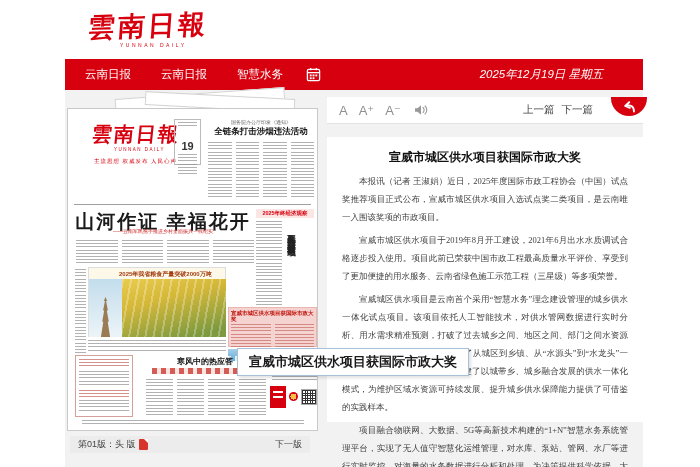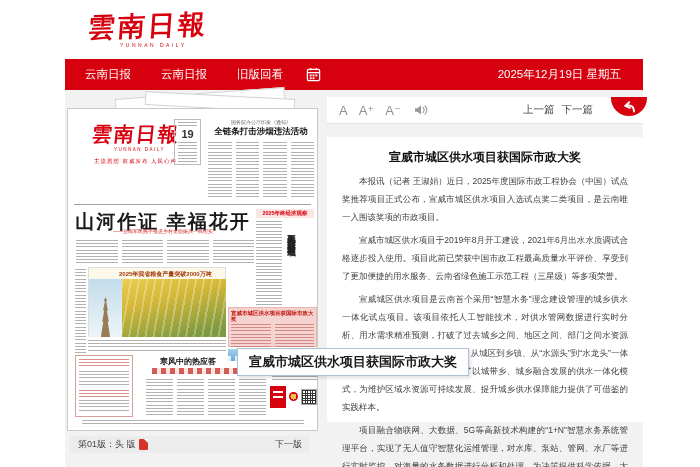--- a/index.html
+++ b/index.html
@@ -10,42 +10,42 @@
   
   .logo { position:absolute; left:88px; top:8px; color:#d7000f; cursor:pointer; }
   .logo-main { font-family:"DejaVu Serif","Liberation Serif",serif; font-weight:bold; font-size:27px;
                letter-spacing:3px; transform:skewX(-6deg) rotate(-2deg); display:inline-block; }
   .logo-sub { display:block; font-size:5px; letter-spacing:2.5px; color:#d7000f; margin:-2px 0 0 32px; }
 
   .navbar { position:absolute; left:65px; top:59px; width:578px; height:31px; background:#d7000f;
             display:flex; align-items:center; padding-left:5px; color:#fff; font-size:11.5px; }
   .nav-item { padding:0 15px; height:31px; line-height:31px; cursor:pointer; white-space:nowrap; }
   .nav-cal { margin-left:8px; display:flex; align-items:center; }
-  .nav-date { margin-left:auto; margin-right:22px; white-space:nowrap; }
+  .nav-date { margin-left:auto; margin-right:40px; white-space:nowrap;font-style:italic; }
 
   
   .band { position:absolute; left:65px; top:90px; width:578px; height:377px; background:#f2f2f2; }
 
   
   .stack { position:absolute; background:#fff; border:1px solid #d3d3d3; }
   .stack1 { left:115px; top:93px; width:170px; height:16px; transform:rotate(-4deg); }
   .stack2 { left:145px; top:95px; width:150px; height:14px; transform:rotate(3deg); }
   .paper { position:absolute; left:67px; top:108px; width:251px; height:323px; background:#fff;
            border:1px solid #c9c9c9; cursor:pointer; }
   .pp { position:absolute; } 
   .sim { background-image:repeating-linear-gradient(180deg,#909090 0,#909090 1px,transparent 1px,transparent 3.2px); opacity:.7; }
   .simr { background-image:repeating-linear-gradient(180deg,#cf7d77 0,#cf7d77 1px,transparent 1px,transparent 3.2px); opacity:.85; }
   .cols { display:flex; gap:4px; }
   .cols > div { flex:1; }
   .mast { left:24px; top:12px; color:#d7000f; font-family:"DejaVu Serif","Liberation Serif",serif;
           font-weight:bold; font-size:20px; letter-spacing:2px; transform:skewX(-6deg); }
   .mast-sub { left:46px; top:38px; font-size:4.5px; letter-spacing:1.5px; color:#d7000f; }
   .slogan { left:26px; top:49px; font-size:5.5px; color:#d7000f; letter-spacing:1px; }
   .datebox { left:106px; top:10px; width:27px; height:46px; border:1px solid #bbb; text-align:center; padding:2px 3px; }
-  .datebox .d { font-size:11px; font-weight:bold; color:#333; line-height:12px; }
+  .datebox .d { font-size:11px; font-weight:bold; color:#333; line-height:12px;margin-top:12px; }
   .notice { left:140px; top:10px; width:106px; text-align:center; font-size:5px; color:#666; }
   .tophead { left:138px; top:17px; width:110px; text-align:center; font-size:8.5px; font-weight:bold; color:#111; white-space:nowrap; }
   .divline { left:6px; top:95px; width:237px; height:1px; background:#a0a0a0; }
   .mainhead { left:0; top:100px; width:190px; text-align:center; font-size:19px; font-weight:bold;
               color:#1a1a1a; letter-spacing:2px; white-space:nowrap; }
   .mainsub { left:4px; top:119px; width:182px; text-align:center; font-size:5px; color:#c22; white-space:nowrap; overflow:hidden; }
   .banner2025 { left:188px; top:100px; width:58px; text-align:center; font-size:5.5px; font-weight:bold;
                 color:#d7000f; background:#fbe6e3; padding:1px 0; }
   .verthead { left:218px; top:118px; height:66px; writing-mode:vertical-rl; font-size:8.5px; font-weight:bold;
               color:#222; letter-spacing:1px; display:flex; gap:3px; }
@@ -58,21 +58,21 @@
              background:linear-gradient(165deg,#e8cc4e 0%,#d6b838 35%,#aaa93c 62%,#7e9a3f 88%);
              }
   .terrace:after { content:""; position:absolute; inset:0;
              background:repeating-linear-gradient(100deg,rgba(255,255,255,.28) 0 2px,transparent 2px 8px); }
   .hl { left:160px; top:198px; width:89px; height:40px; background:#f5d3d0; border:1px solid #e7b6b1; padding:2px; }
   .hl-title { font-size:5.5px; font-weight:bold; color:#c0130c; line-height:6px; }
   .skyline { left:160px; top:240px; width:89px; height:12px; background:linear-gradient(#a6d0ea,#67abd6); overflow:hidden; }
   .skyline:after { content:""; position:absolute; left:0; bottom:0; width:100%; height:5px;
              background:repeating-linear-gradient(90deg,#fff 0 3px,transparent 3px 7px); opacity:.8; }
   .noticebox { left:7px; top:246px; width:58px; height:62px; border:1px solid #d6a09a; background:#fff; padding:3px; }
-  .bothead { left:92px; top:247px; width:122px; text-align:left; font-size:8px; font-weight:bold; color:#111; white-space:nowrap; }
+  .bothead { left:76px; top:247px; width:122px; text-align:center; font-size:8px; font-weight:bold; color:#111; white-space:nowrap; }
   .botband { left:84px; top:259px; width:108px; height:6px; background:#f9dcd9;
              background-image:repeating-linear-gradient(90deg,#c7261d 0 5px,transparent 5px 9px); opacity:.75; }
   .redbox { position:absolute; left:0; top:0; width:16px; height:22px; background:#d7000f; }
   .redbox:after{ content:""; position:absolute; left:3px; top:5px; width:10px; height:1.5px; background:#fff; box-shadow:0 5px 0 #fff; }
   .emblem { position:absolute; left:19px; top:6px; width:9px; height:9px; border-radius:50%;
             background:radial-gradient(circle at 50% 50%, #f3c14a 0 3px, #d7000f 3px); }
   .qr { position:absolute; left:31px; top:3px; width:16px; height:16px; background-color:#fff; border:1px solid #aaa;
         background-image:repeating-linear-gradient(0deg,#333 0 1px,transparent 1px 2.6px),
                          repeating-linear-gradient(90deg,#333 0 1px,transparent 1px 2.6px); }
   .underline1 { position:absolute; left:85px; top:436px; width:212px; height:2px; background:#8f8f8f; }
@@ -93,41 +93,41 @@
   .fontbtn { color:#8f8f8f; font-size:13px; margin-right:11px; cursor:pointer; }
   .speaker { margin-left:2px; cursor:pointer; display:flex; align-items:center; }
   .prevnext { margin-left:auto; margin-right:50px; font-size:10.5px; color:#444; display:flex; gap:7px; }
   .prevnext span { cursor:pointer;font-family:Liberation Mono, monospace; }
   .return-btn { position:absolute; right:-4px; top:0; width:36px; height:19px; background:#d7000f;
                 border-radius:0 0 18px 18px; display:flex; align-items:center; justify-content:center; cursor:pointer; z-index:20; }
 
   .article { position:absolute; left:327px; top:137px; width:316px; height:285px; background:#fff;
              padding:9px 15px; }
   .art-title { text-align:center; font-size:12px; font-weight:bold; color:#111; margin:3px 0 6px; }
-  .article p { font-size:8.5px; line-height:18px; color:#3e3e3e; text-align:justify; text-indent:2em; margin:5px 0; }
+  .article p { font-size:8.5px; line-height:18px; color:#3e3e3e; text-align:justify; text-indent:2em; margin:5px 0;font-family:Liberation Serif, serif; }
 
   
   .tooltip { position:absolute; left:237px; top:348px; background:#fefefe; border:1px solid #a9c0d9;
              padding:4px 11px; font-size:13px; font-weight:bold; color:#1a1a1a; white-space:nowrap;
              box-shadow:2px 2px 3px rgba(0,0,0,.12); z-index:60; }
 </style>
 </head>
 <body>
 
 <div class="stage">
 
   <div class="logo">
     <span class="logo-main">雲南日報</span>
     <span class="logo-sub">YUNNAN DAILY</span>
   </div>
 
   <div class="navbar">
     <div class="nav-item">云南日报</div>
     <div class="nav-item">云南日报</div>
-    <div class="nav-item">旧版回看</div>
+    <div class="nav-item">智慧水务</div>
     <span class="nav-cal">
       <svg width="15" height="15" viewBox="0 0 16 16">
           <rect x="1.5" y="2.5" width="13" height="12" rx="1.5" fill="none" stroke="#fff" stroke-width="1.4"></rect>
           <line x1="1.5" y1="6" x2="14.5" y2="6" stroke="#fff" stroke-width="1.4"></line>
           <line x1="5" y1="1" x2="5" y2="3.5" stroke="#fff" stroke-width="1.4"></line>
           <line x1="11" y1="1" x2="11" y2="3.5" stroke="#fff" stroke-width="1.4"></line>
           <g fill="#fff">
             <rect x="4" y="8" width="2" height="2"></rect>
             <rect x="7" y="8" width="2" height="2"></rect>
             <rect x="10" y="8" width="2" height="2"></rect>

